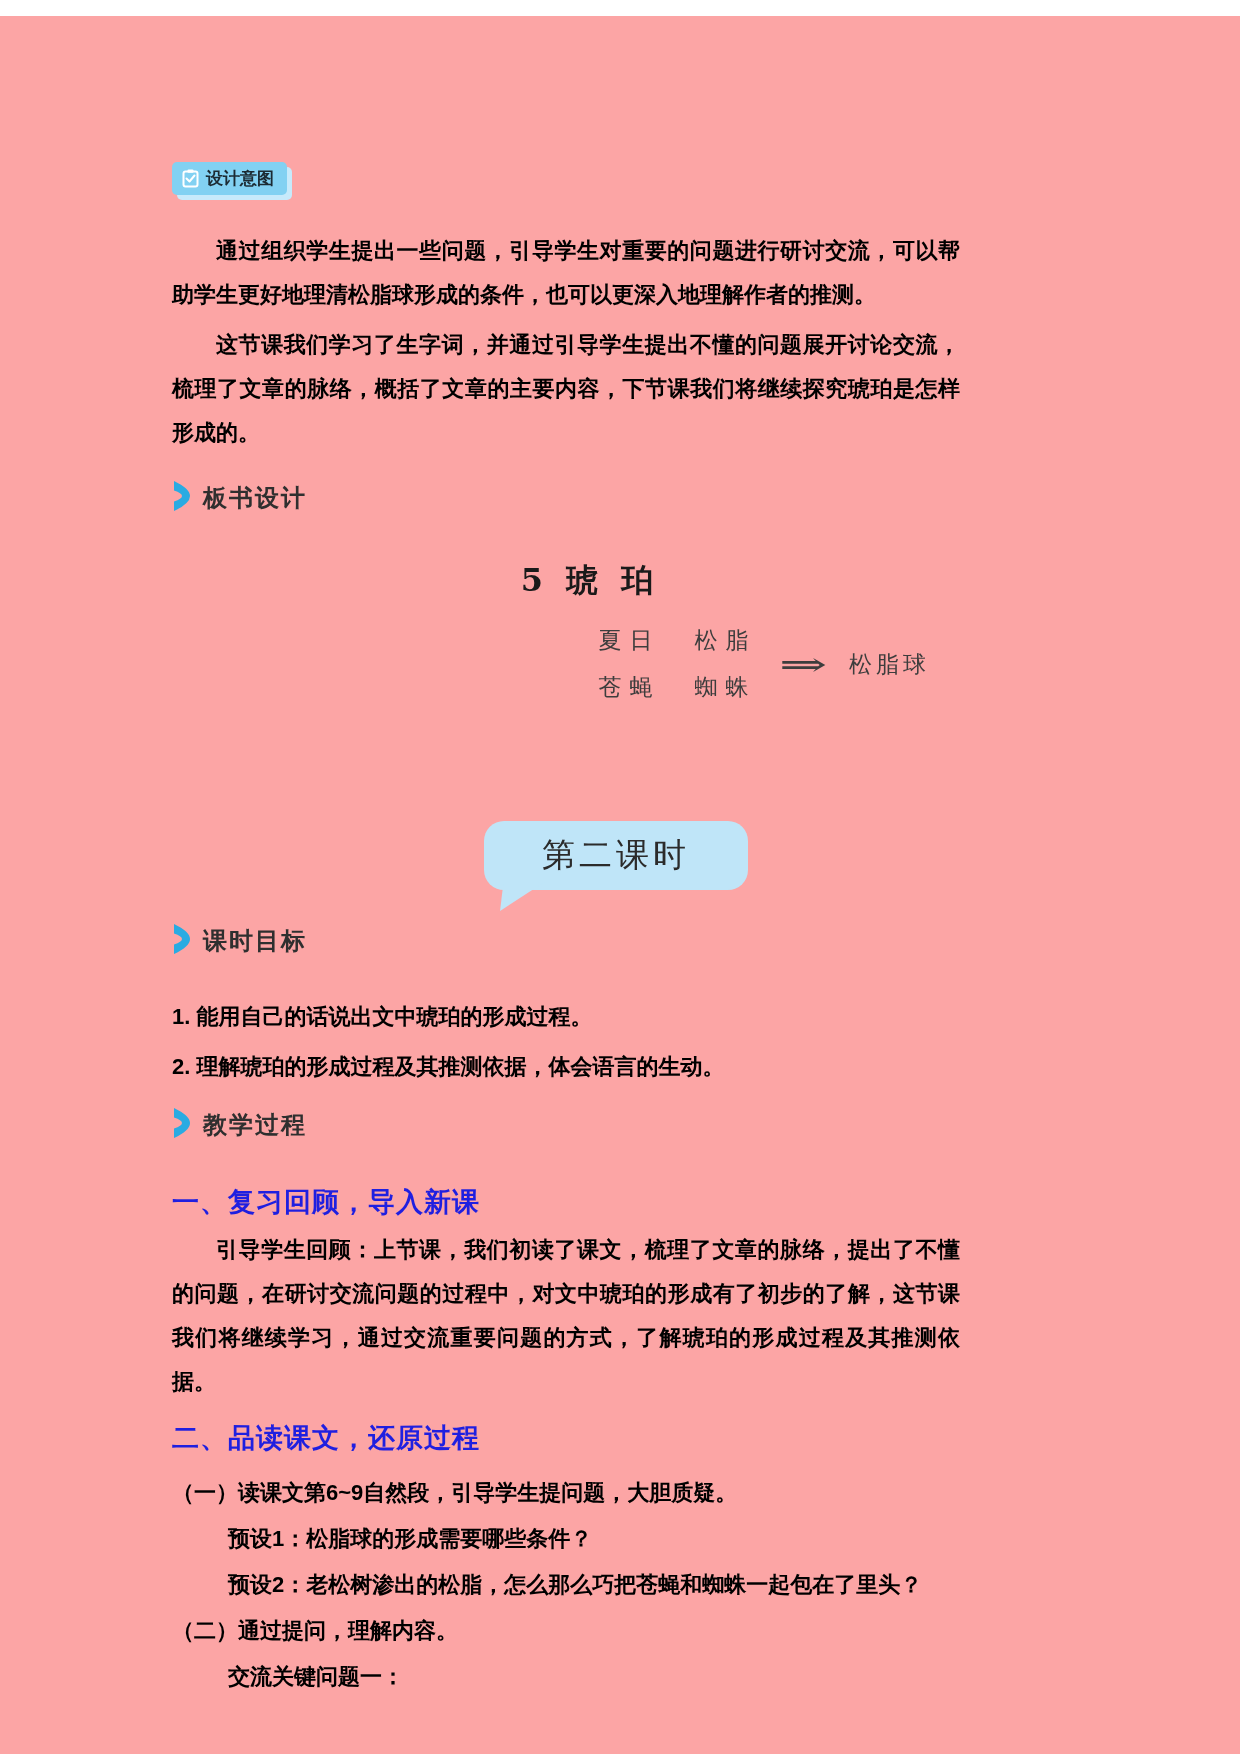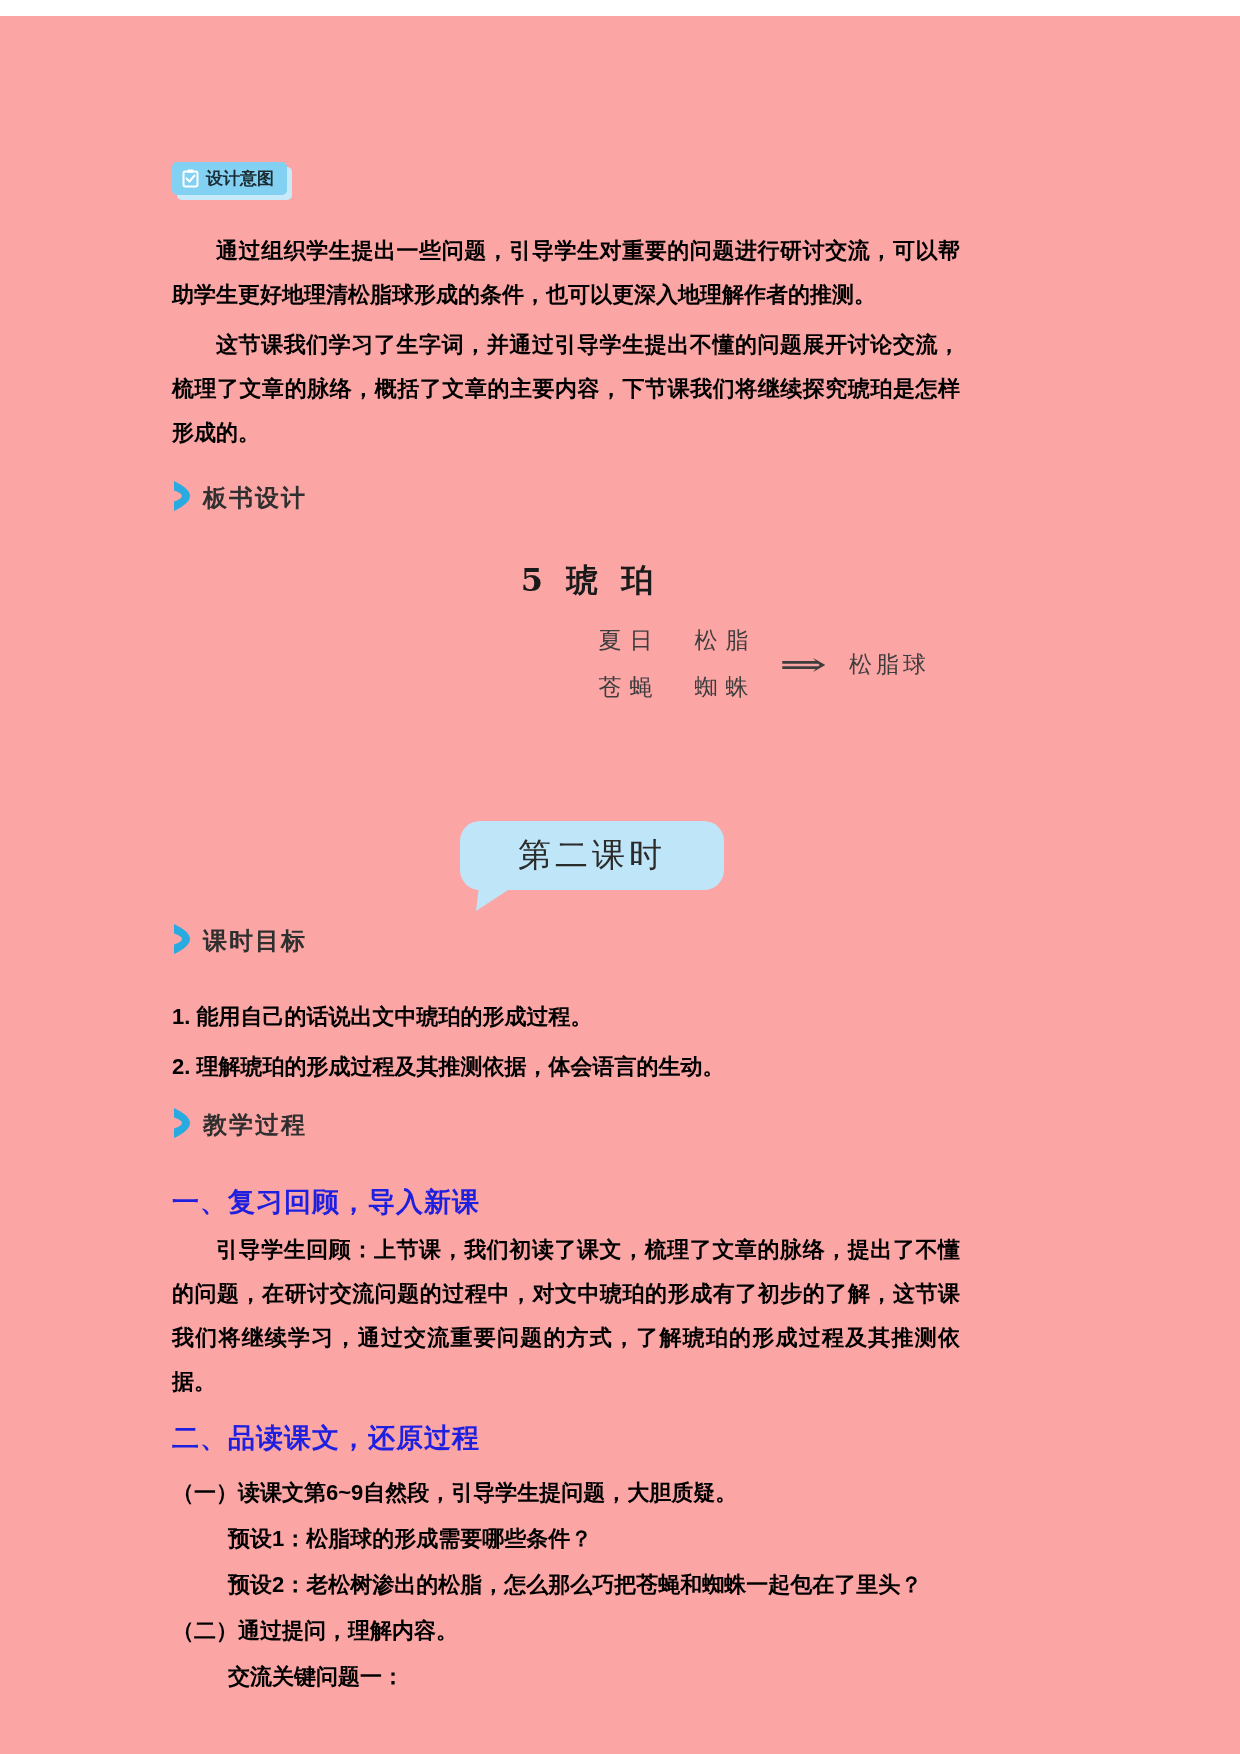--- a/index.html
+++ b/index.html
@@ -112,21 +112,21 @@
     color: #3d3d3d;
     letter-spacing: 4px;
   }
 
   
   .bubble-wrap {
     margin-top: 118px;
     display: flex;
     justify-content: center;
     position: relative;
-    left: 26px;
+    left: 50px;
   }
   .bubble {
     position: relative;
     background: #bfe5f8;
     border-radius: 20px;
     padding: 12px 58px;
     font-size: 33px;
     font-weight: 500;
     color: #2b2b2b;
     letter-spacing: 4px;

